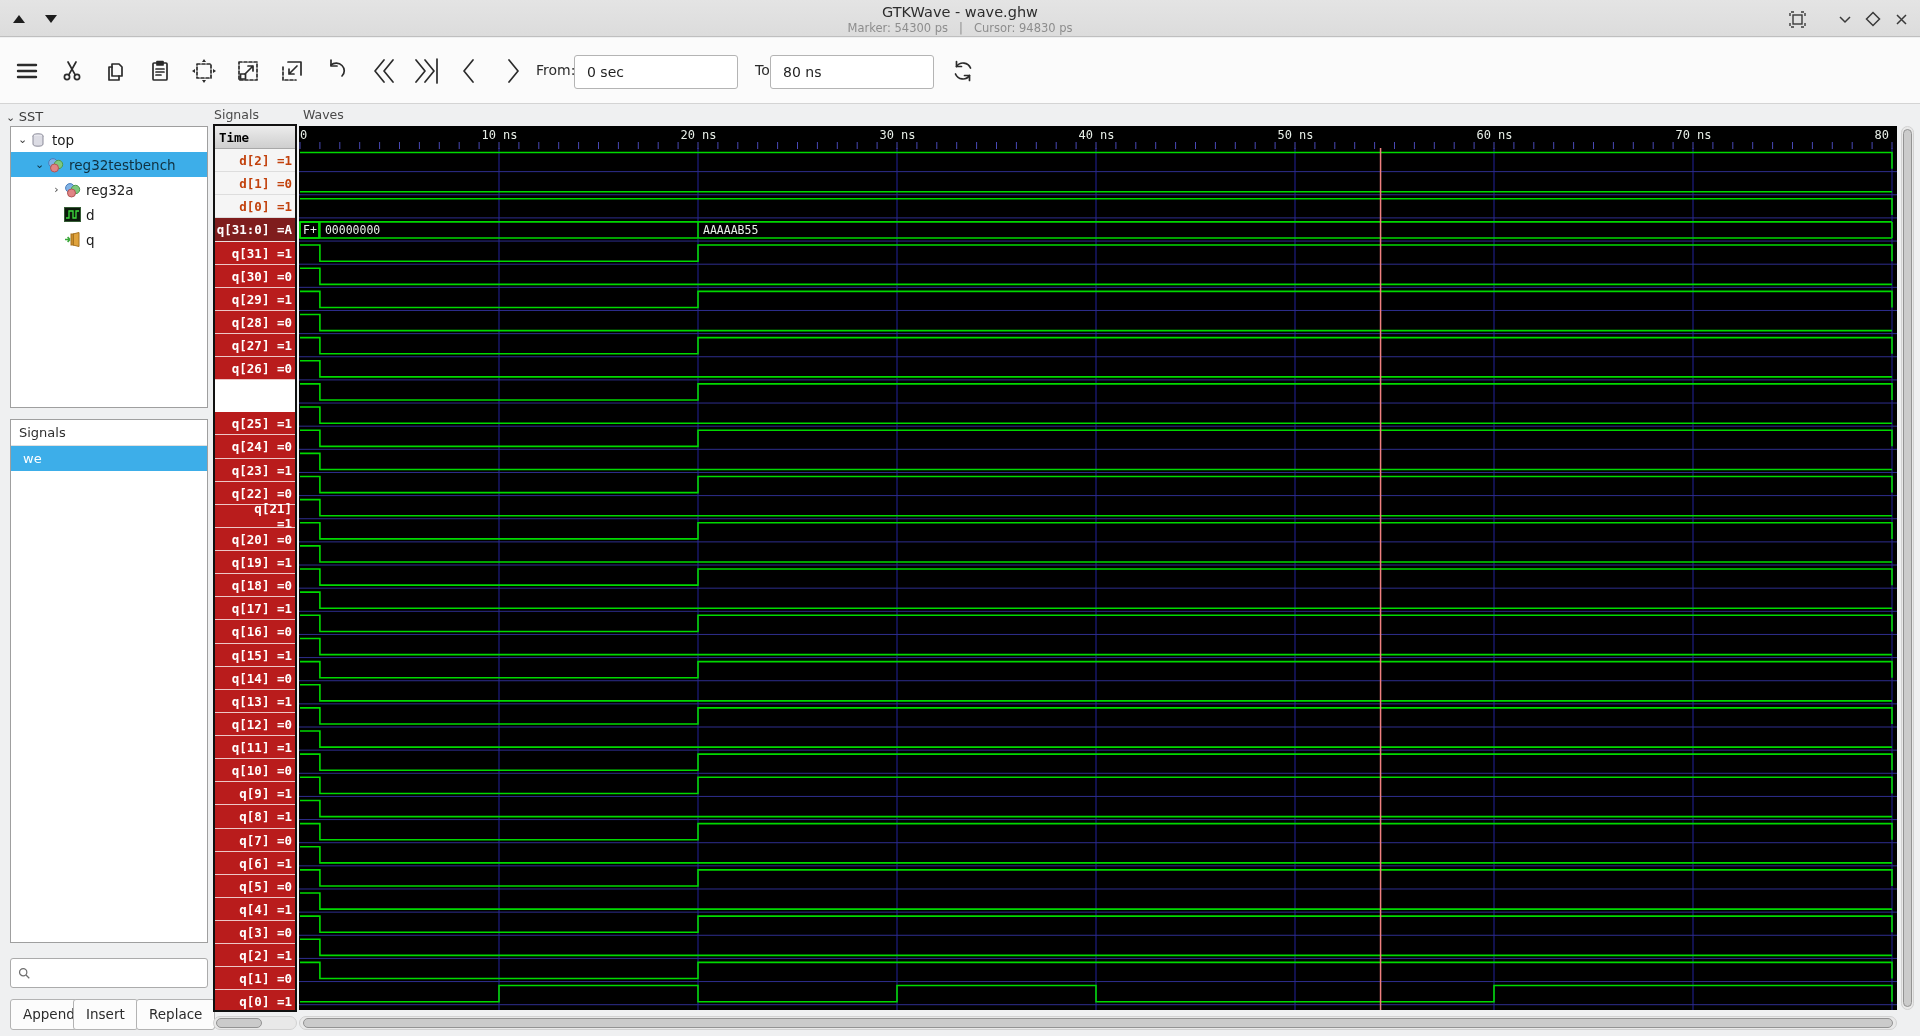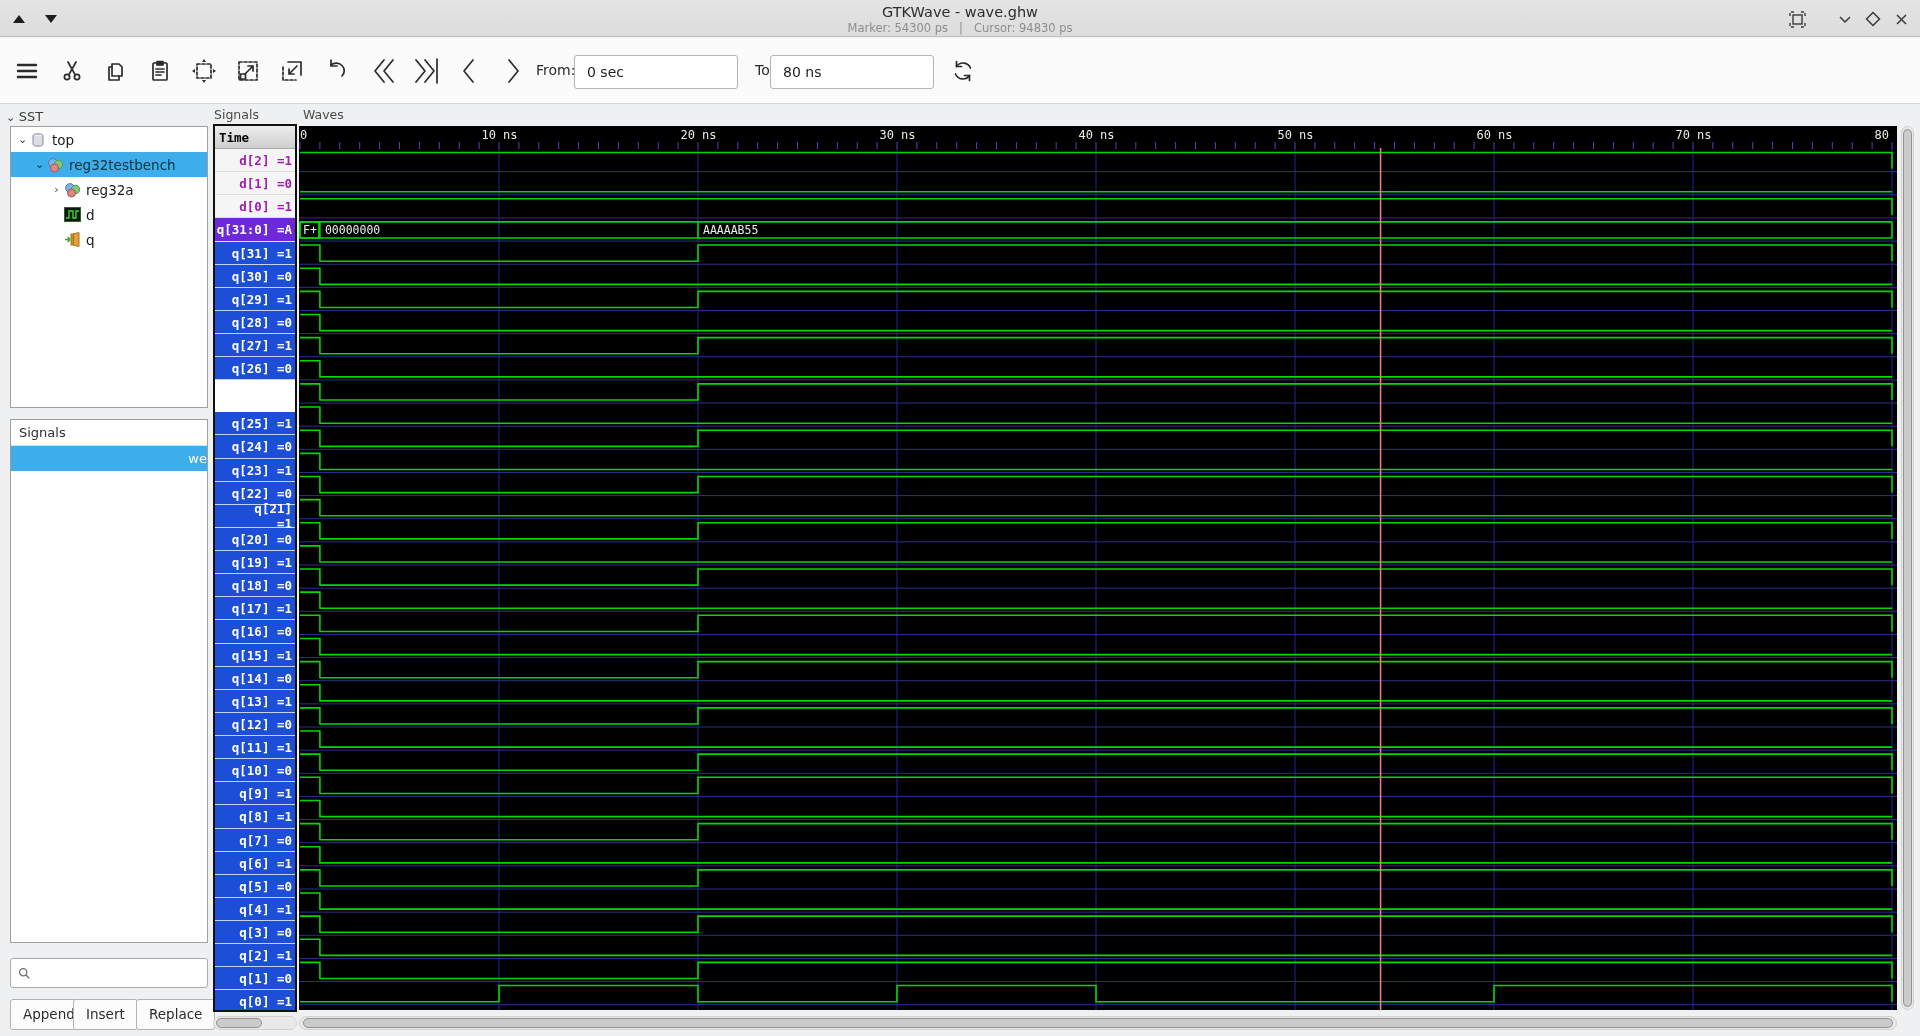--- a/index.html
+++ b/index.html
@@ -30,41 +30,41 @@
   #tree-box { left:10px; top:126px; width:198px; height:282px; background:#fff; border:1px solid #9f9f9f; overflow:hidden;}
   .tree-row { position:relative; height:25px; display:flex; align-items:center; font-size:13.5px; color:#1b1b1b; white-space:nowrap;}
   .tree-row.sel { background:#3daee9; color:#10303f; }
   .expander { width:15px; text-align:center; font-size:11px; color:#3c3c3c; flex:none;}
   .tree-row.sel .expander{ color:#10303f; }
   .ticon { width:18px; height:16px; flex:none; margin-right:4px; }
 
   #signals-box { left:10px; top:419px; width:198px; height:524px; background:#fff; border:1px solid #9f9f9f; }
   #signals-box-header { height:26px; line-height:26px; padding-left:8px; font-size:13px; color:#2e2e2e;
                         border-bottom:1px solid #e0e0e0;}
-  .sig-item { height:25px; line-height:25px; padding-left:0; font-size:13px;text-align:right; }
+  .sig-item { height:25px; line-height:25px; padding-left:12px; font-size:13px; }
   .sig-item.sel { background:#3daee9; color:#fff; }
 
   #search-box { left:10px; top:958px; width:198px; height:30px; background:#fff; border:1px solid #ababab;
                 border-radius:3px; display:flex; align-items:center; padding-left:7px;}
   .side-btn { top:999px; height:31px; background:#fcfcfc; border:1px solid #b3b3b3; border-radius:3px;
               font-size:13.5px; color:#2b2b2b; text-align:center; line-height:29px; padding:0 12px;}
 
   
   .frame-label { top:107px; font-size:12.5px; color:#4a4a4a; }
 
   
   #names-col { left:213px; top:124px; width:84px; height:888px; background:#fff; border:2px solid #111;
                font-family:"DejaVu Sans Mono","Liberation Mono",monospace; overflow:hidden;}
   .nrow { width:100%; font-size:12.5px; font-weight:600; text-align:right; padding-right:3px;
           display:flex; align-items:center; justify-content:flex-end; }
   .nrow.header { background:linear-gradient(#ececec,#cdcdcd); color:#000; justify-content:flex-start;
                  padding-left:4px; box-shadow:inset 0 -1px 0 #a8a8a8; font-weight:700;}
-  .nrow.plain { background:#f5f5f5; color:#a21caf; box-shadow:inset 0 -1px 0 #dddddd; }
-  .nrow.selected { background:#6d28d9; color:#fff; box-shadow:inset 0 -1px 0 rgba(255,255,255,.85); }
-  .nrow.group { background:#1d4ed8; color:#fff; box-shadow:inset 0 -1px 0 rgba(255,255,255,.75); }
+  .nrow.plain { background:#f5f5f5; color:#c2410c; box-shadow:inset 0 -1px 0 #dddddd; }
+  .nrow.selected { background:#7f1d1d; color:#fff; box-shadow:inset 0 -1px 0 rgba(255,255,255,.85); }
+  .nrow.group { background:#b91c1c; color:#fff; box-shadow:inset 0 -1px 0 rgba(255,255,255,.75); }
 
   
   #waves-wrap { left:299px; top:126px; width:1598px; height:884px; background:#000; overflow:hidden;}
 
   
   .sb-track { background:#e9e9e9; border:1px solid #d2d2d2; border-radius:7px; }
   .sb-thumb { position:absolute; background:#cbcbcb; border:1px solid #939393; border-radius:7px; }
 </style>
 </head>
 <body>

